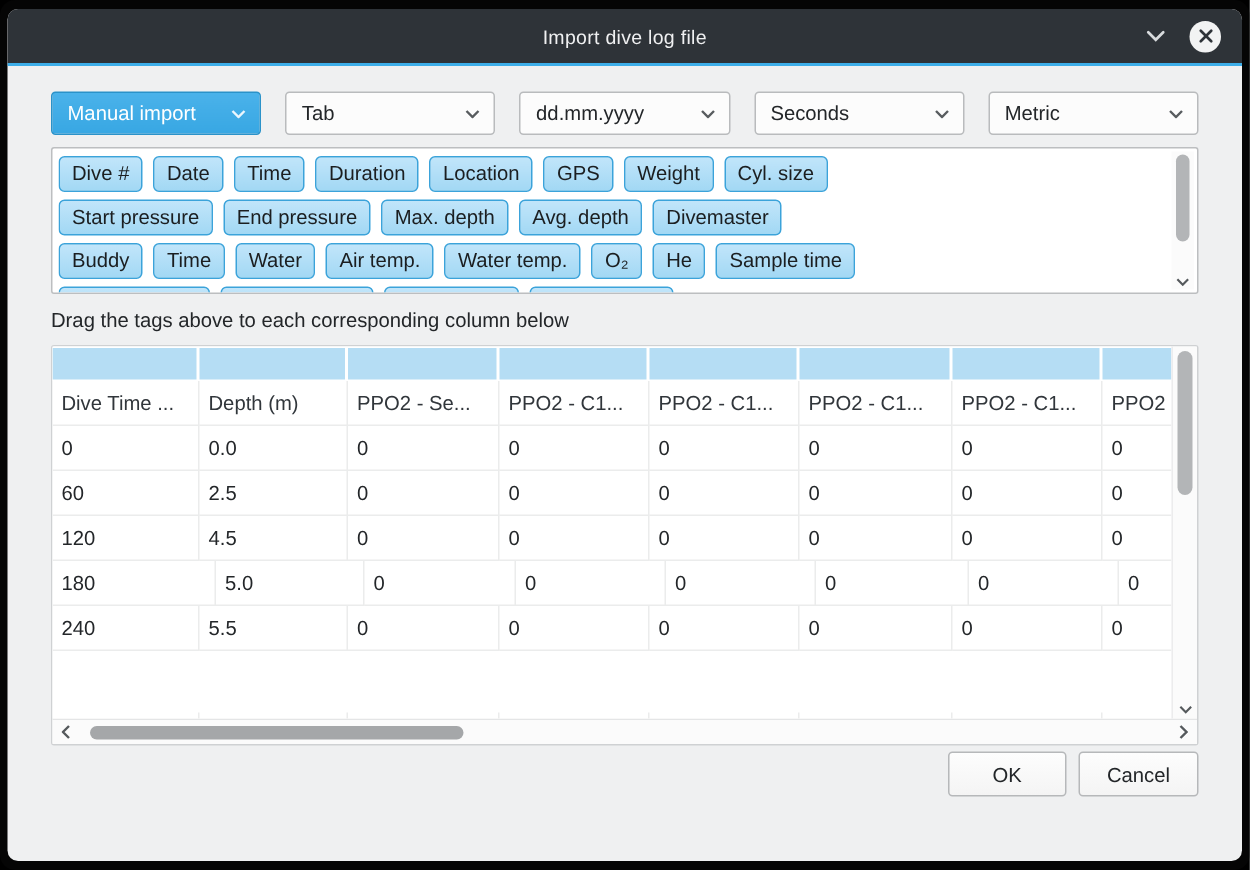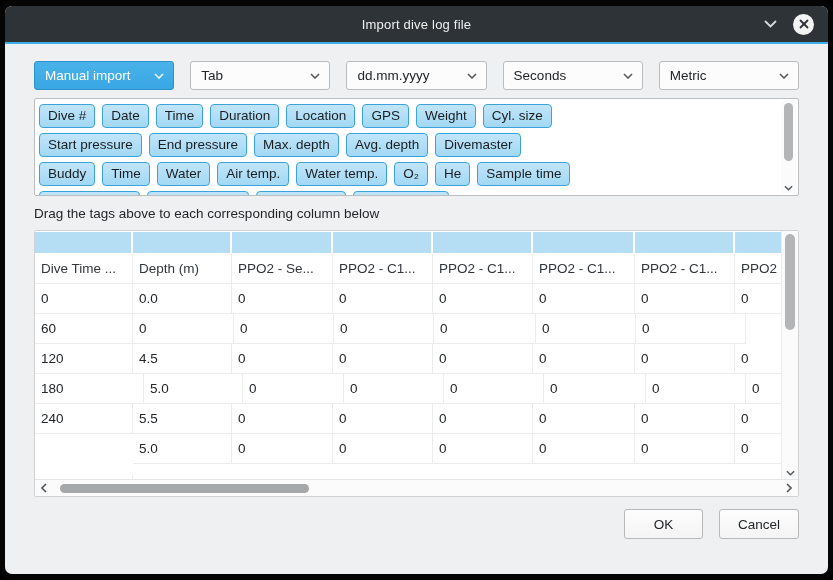--- a/index.html
+++ b/index.html
@@ -38,35 +38,35 @@
   .vscroll .arrow{position:absolute;left:0;right:0;bottom:2px;display:flex;justify-content:center;color:#55595c;}
   
   .instruction{margin-top:9px;font-size:13.5px;color:#232629;flex:0 0 auto;height:18px;line-height:18px;}
   
   .table-widget{margin-top:7px;flex:0 0 auto;border:1px solid #cfd1d3;background:#fff;border-radius:2px;
                 box-sizing:border-box;}
   .table-main{display:flex;height:248px;}
   .table-clip{flex:1;overflow:hidden;position:relative;background:#fff;}
   .drop-row{display:flex;height:23px;background:#fff;}
   .drop-cell{height:21px;margin:1px 2px 1px 0;background:#b5ddf4;flex:0 0 auto;box-sizing:border-box;cursor:pointer;}
-  .header-row,.trow{display:flex;}
+  .header-row,.trow{display:flex;align-items:flex-end;}
   .cell{flex:0 0 auto;box-sizing:border-box;height:30px;line-height:29px;padding-left:6px;
         border-right:1px solid #ebecec;border-bottom:1px solid #ebecec;font-size:13.5px;color:#232629;
         white-space:nowrap;overflow:hidden;}
   .head-cell{color:#31363b;}
   .table-vscroll{flex:0 0 16px;position:relative;background:#fbfbfb;border-left:1px solid #ececed;}
   .table-vscroll .thumb{position:absolute;left:3px;right:3px;top:3px;height:96px;border-radius:5px;background:#b3b5b7;}
   .table-vscroll .arrow{position:absolute;left:0;right:0;bottom:3px;display:flex;justify-content:center;color:#55595c;}
   .hscroll{height:17px;border-top:1px solid #e4e5e6;display:flex;align-items:center;background:#fbfbfb;
            padding:0 3px;box-sizing:border-box;}
   .hscroll .harrow{color:#55595c;display:flex;width:12px;justify-content:center;}
   .hscroll .track{flex:1;height:9px;position:relative;}
   .hscroll .hthumb{position:absolute;left:10px;width:34%;top:0;height:9px;border-radius:5px;background:#a5a7a9;}
   
-  .footer{display:flex;justify-content:flex-end;gap:16px;margin-top:12px;}
+  .footer{display:flex;justify-content:flex-end;gap:8px;margin-top:4px;}
   .btn{height:30px;min-width:79px;padding:0 18px;background:linear-gradient(#fdfdfd,#f4f4f4);
        border:1px solid #b6b8ba;border-radius:3px;font-size:13.5px;color:#232629;display:flex;
        align-items:center;justify-content:center;box-sizing:border-box;cursor:pointer;}
 </style>
 </head>
 <body>
 
 <div class="stage">
   <div class="window">
 
@@ -210,20 +210,21 @@
                   <div class="cell" style="width: 99px;">0.0</div>
                   <div class="cell" style="width: 101px;">0</div>
                   <div class="cell" style="width: 100px;">0</div>
                   <div class="cell" style="width: 100px;">0</div>
                   <div class="cell" style="width: 102px;">0</div>
                   <div class="cell" style="width: 100px;">0</div>
                   <div class="cell" style="width: 110px;">0</div>
                 </div>
                 <div class="trow">
                   <div class="cell" style="width: 98px;">60</div>
+                  <div class="cell" style="width: 99px;">2.5</div>
                   <div class="cell" style="width: 101px;">0</div>
                   <div class="cell" style="width: 100px;">0</div>
                   <div class="cell" style="width: 100px;">0</div>
                   <div class="cell" style="width: 102px;">0</div>
                   <div class="cell" style="width: 100px;">0</div>
                   <div class="cell" style="width: 110px;">0</div>
                 </div>
                 <div class="trow">
                   <div class="cell" style="width: 98px;">120</div>
                   <div class="cell" style="width: 99px;">4.5</div>

